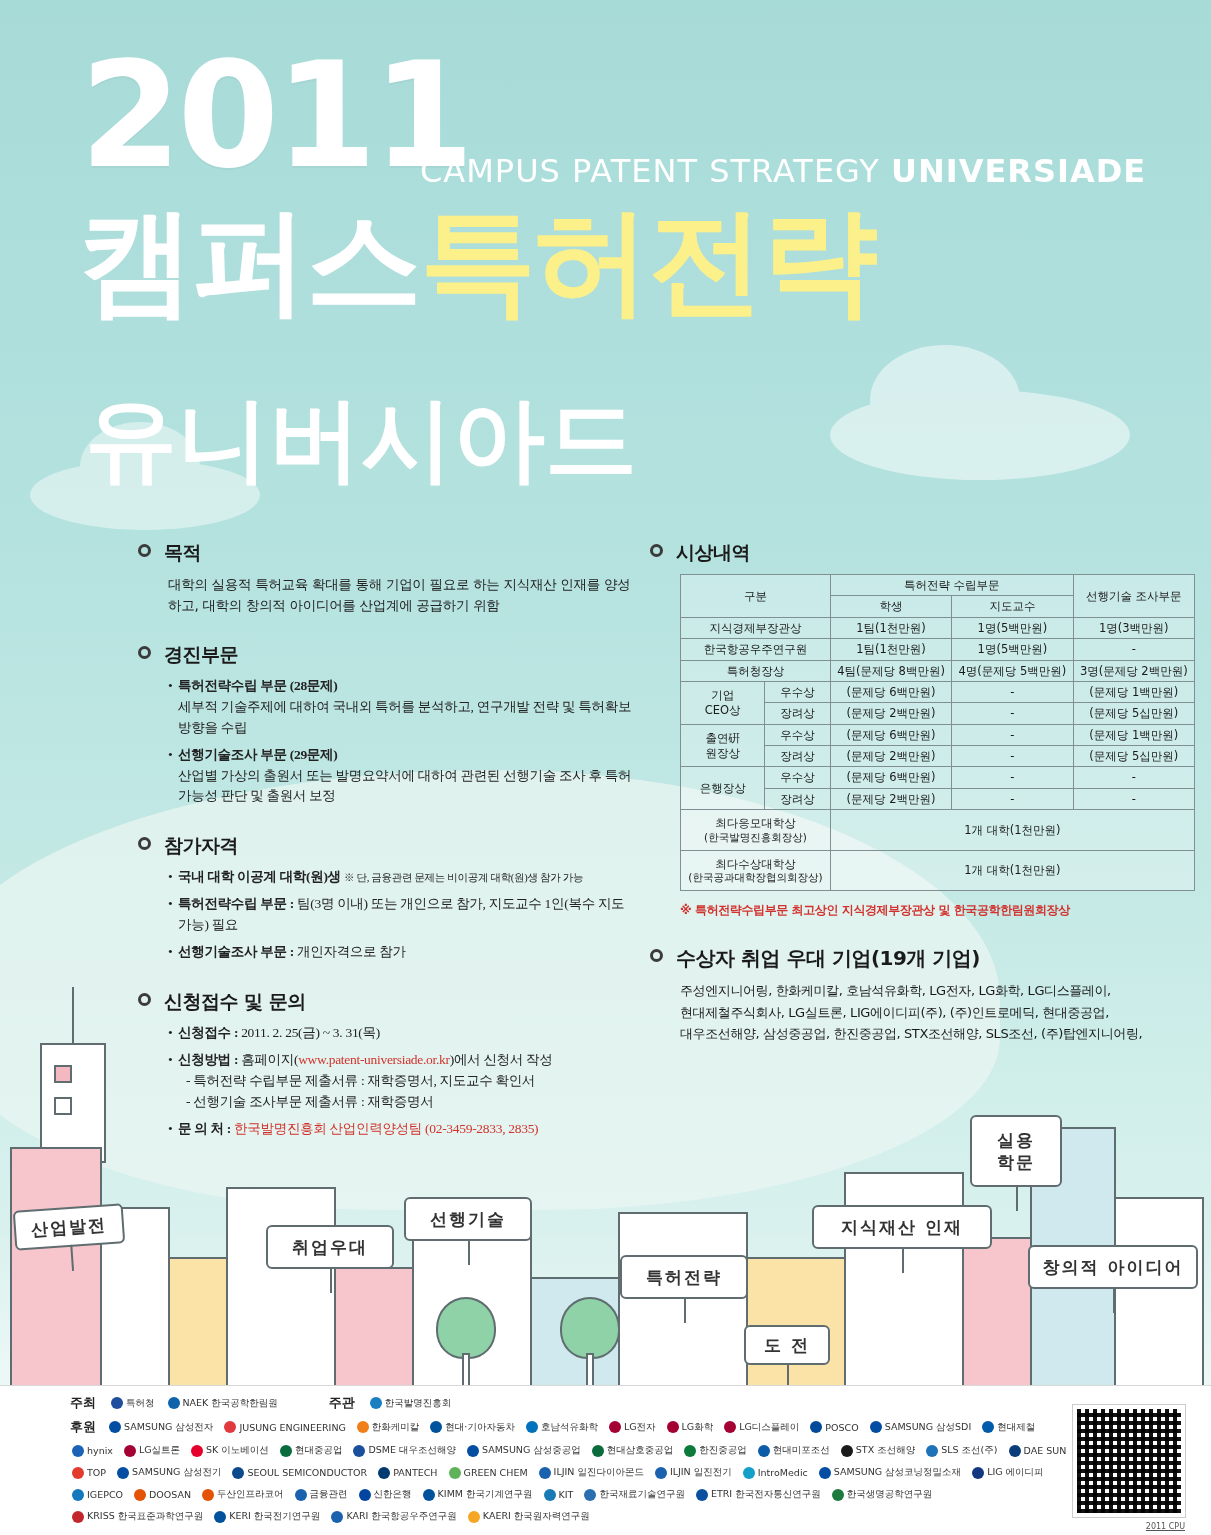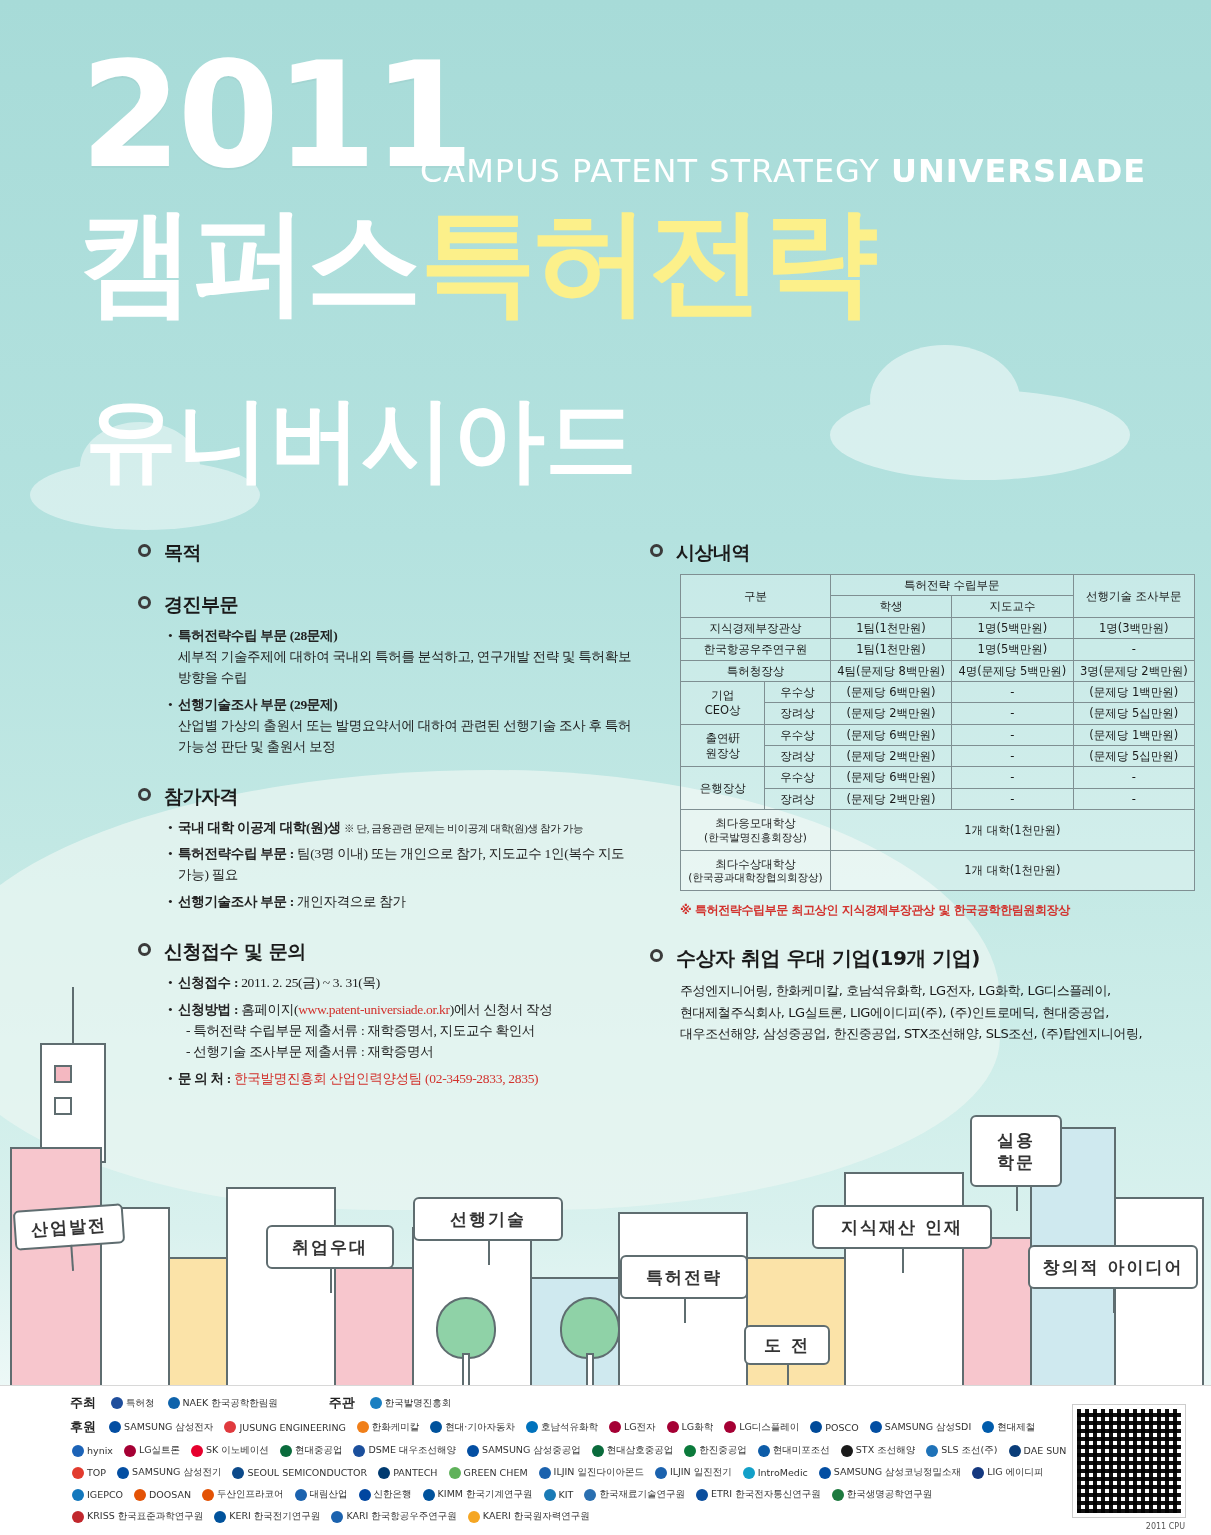--- a/index.html
+++ b/index.html
@@ -116,21 +116,21 @@
   }
   .logo .mark { width:12px; height:12px; border-radius:50%; display:inline-block; }
   .qr {
     position:absolute; right:26px; bottom:18px; width:112px; height:112px;
     background:
       repeating-linear-gradient(90deg,#111 0 4px,#fff 4px 8px),
       repeating-linear-gradient(0deg,#111 0 4px,#fff 4px 8px);
     background-blend-mode:multiply;
     border:4px solid #fff; outline:1px solid #ccc;
   }
-  .qr-cap { position:absolute; right:26px; bottom:4px; font-size:8px; color:#555; }
+  .qr-cap { position:absolute; right:26px; bottom:4px; font-size:8px; color:#555;text-decoration:underline; }
 </style>
 </head>
 <body>
 
 <div class="poster">
 
   <div class="cloud cl1"></div>
   <div class="cloud cl2"></div>
   <div class="bigblob"></div>
 
@@ -143,20 +143,21 @@
       <span>캠퍼스</span><span class="hl">특허전략</span>
     </div>
     <div class="kr2">유니버시아드</div>
   </div>
 
   <div class="colL">
 
     <div class="sec">
       <span class="ring"></span>
       <div class="sec-h">목적</div>
+      <div class="sec-body">대학의 실용적 특허교육 확대를 통해 기업이 필요로 하는 지식재산 인재를 양성하고, 대학의 창의적 아이디어를 산업계에 공급하기 위함</div>
     </div>
 
     <div class="sec">
       <span class="ring"></span>
       <div class="sec-h">경진부문</div>
       <div class="sec-body">
         <div class="bullet">
           <span class="bold">특허전략수립 부문 (28문제)</span>
           <span class="sub">세부적 기술주제에 대하여 국내외 특허를 분석하고, 연구개발 전략 및 특허확보 방향을 수립</span>
         </div>
@@ -345,21 +346,21 @@
         <div class="crown"></div>
         <div class="trunk"></div>
       </div>
     <div class="tree" style="left:560px">
         <div class="crown"></div>
         <div class="trunk"></div>
       </div>
 
     <div class="sign" style="left:14px;  top:250px; width:110px; height:40px; transform:rotate(-4deg);">산업발전</div>
     <div class="sign" style="left:266px; top:268px; width:128px; height:44px;">취업우대</div>
-    <div class="sign" style="left:413px; top:240px; width:150px; height:44px;">선행기술</div>
+    <div class="sign" style="left:404px; top:240px; width:128px; height:44px;">선행기술</div>
     <div class="sign" style="left:620px; top:298px; width:128px; height:44px;">특허전략</div>
     <div class="sign" style="left:812px; top:248px; width:180px; height:44px;">지식재산 인재</div>
     <div class="sign" style="left:744px; top:368px; width:86px; height:40px;">도 전</div>
     <div class="sign" style="left:1028px; top:288px; width:170px; height:44px;">창의적 아이디어</div>
     <div class="sign" style="left:970px; top:158px; width:92px; height:72px; white-space:pre-line; line-height:1.3;">실용
 학문</div>
   </div>
 
   <div class="footer">
     <div class="f-row" style="padding-top:8px">
@@ -520,21 +521,21 @@
       <span class="logo">
           <i class="mark" style="background:#e35205"></i>
           <span>DOOSAN</span>
         </span>
       <span class="logo">
           <i class="mark" style="background:#e35205"></i>
           <span>두산인프라코어</span>
         </span>
       <span class="logo">
           <i class="mark" style="background:#1b62ae"></i>
-          <span>대림산업</span>
+          <span>금융관련</span>
         </span>
       <span class="logo">
           <i class="mark" style="background:#0046a0"></i>
           <span>신한은행</span>
         </span>
       <span class="logo">
           <i class="mark" style="background:#00529c"></i>
           <span>KIMM 한국기계연구원</span>
         </span>
       <span class="logo">

